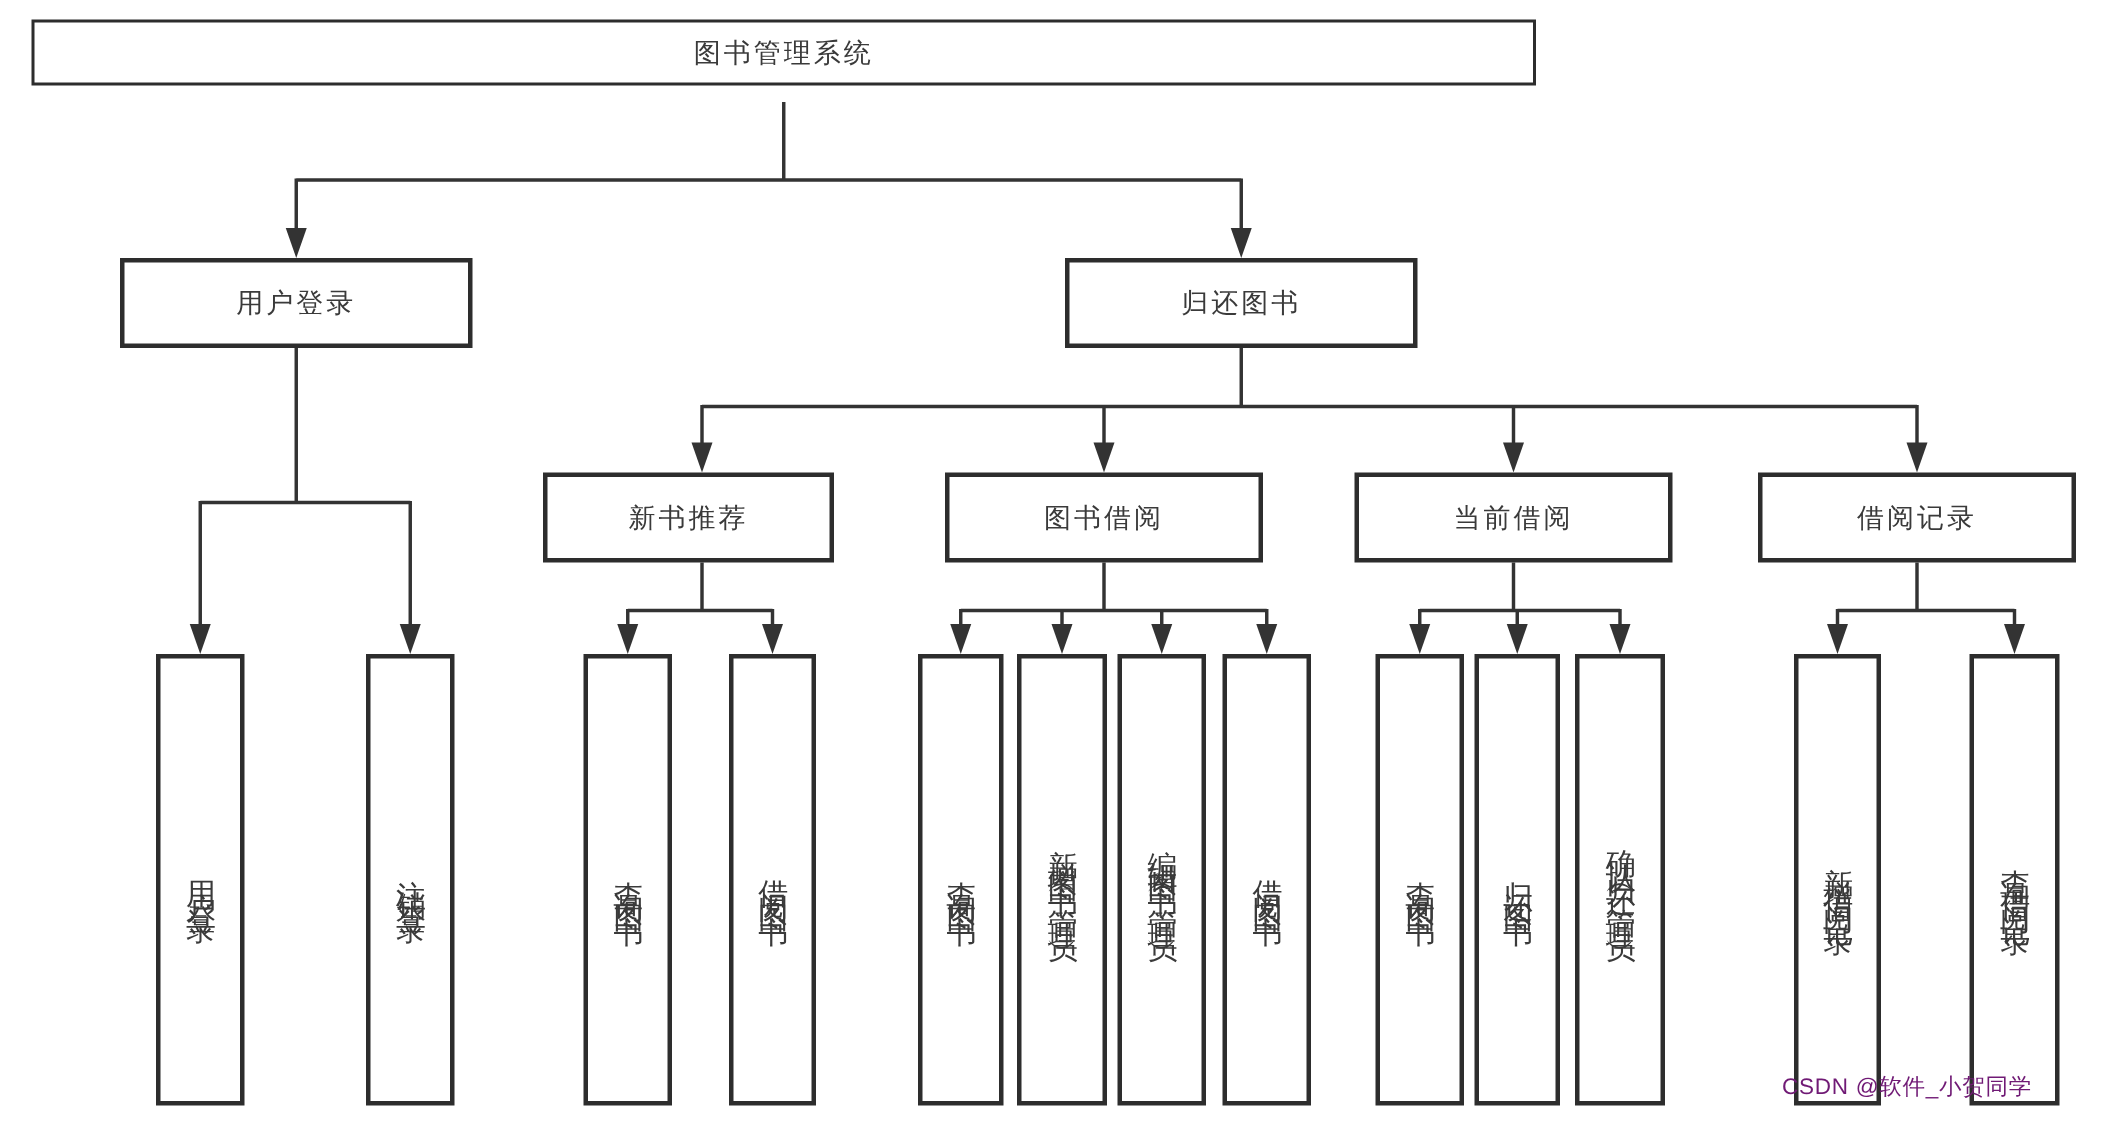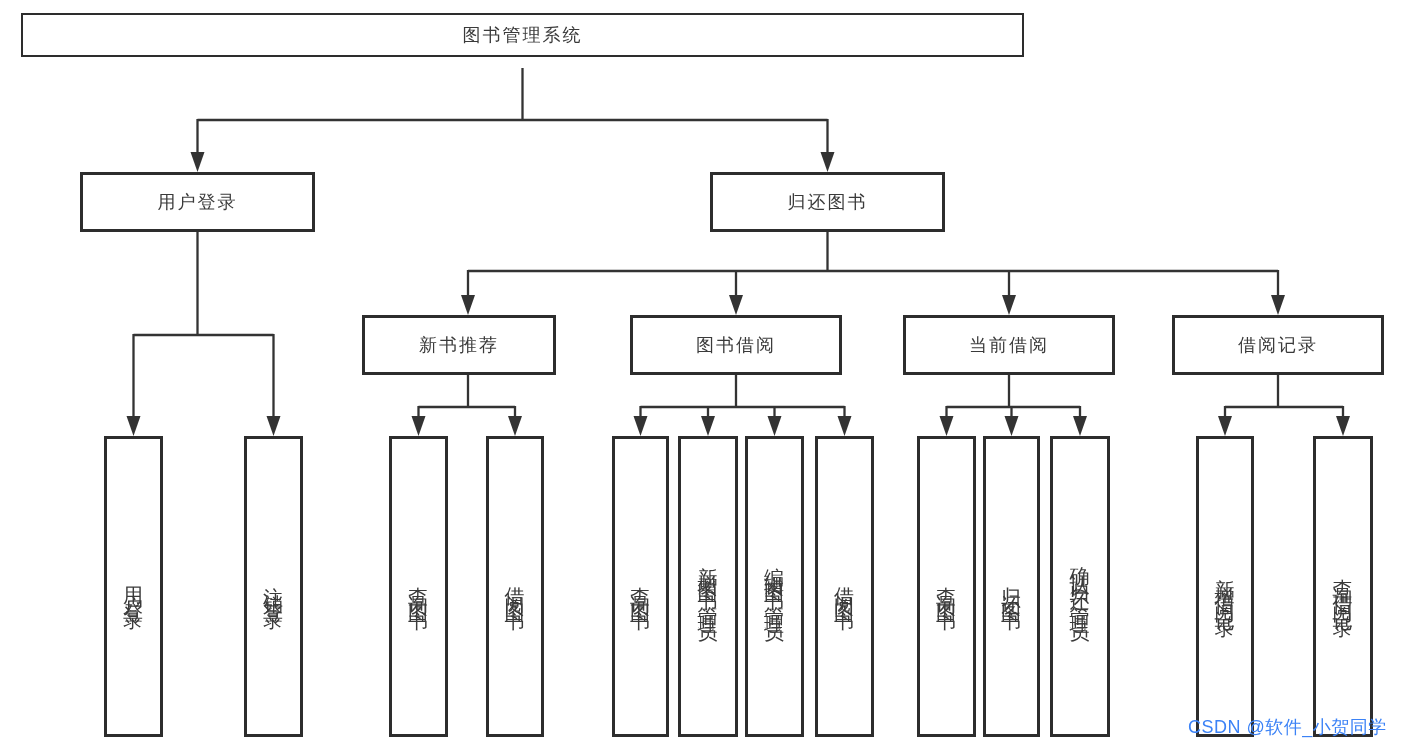--- a/index.html
+++ b/index.html
@@ -30,23 +30,23 @@
     text-orientation: mixed;
     font-size: 20px;
     line-height: 1;
     letter-spacing: 8px;
     white-space: nowrap;
   }
   .watermark {
     position: absolute;
     left: 1188px;
     top: 715px;
-    font-size: 18px;
+    font-size: 15px;
     letter-spacing: 0.5px;
-    color: #3b82f6;
+    color: #701a75;
     white-space: nowrap;
     z-index: 5;
   }
 </style>
 </head>
 <body>
 
 <div class="canvas">
 
   <svg class="connectors" width="1405" height="747" viewBox="0 0 1405 747">

